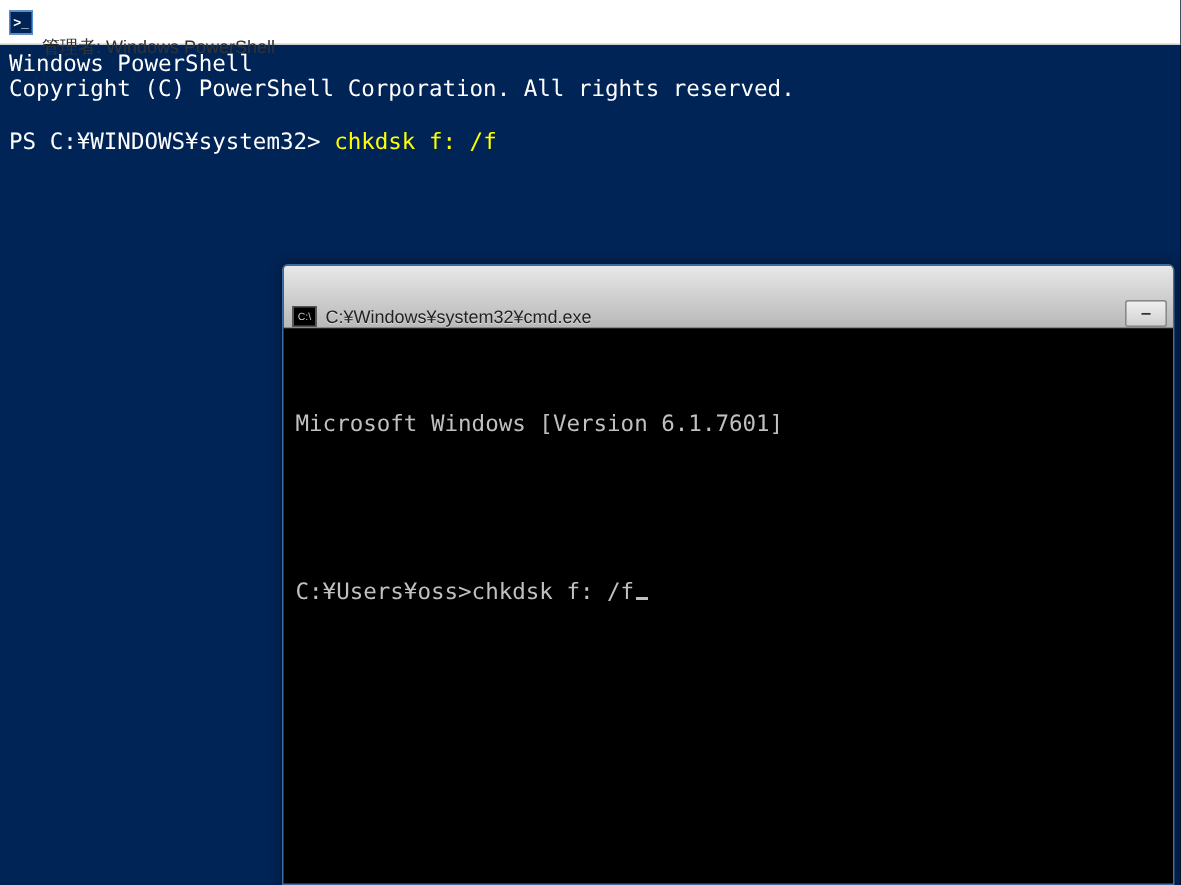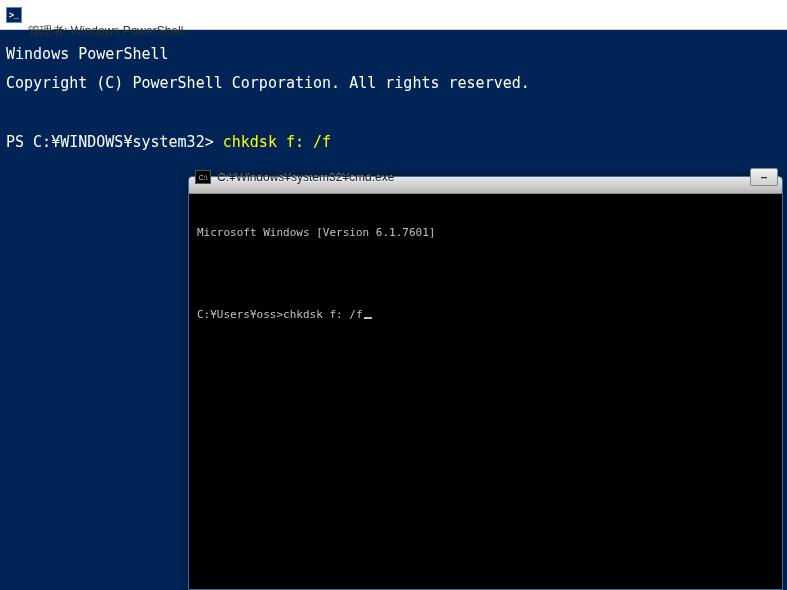--- a/index.html
+++ b/index.html
@@ -46,46 +46,45 @@
       margin-top: 33px;
     }
     .ps-content {
       padding: 4px 6px;
       font-size: 15px;
       line-height: 1.15;
       color: #ffffff;
     }
     .ps-line {
       white-space: pre;
-      margin-top: 12px;
     }
     .ps-prompt {
       color: #ffffff;
     }
     .ps-command {
       color: #ffff00;
     }
     .cmd-window {
       position: absolute;
       left: 188px;
       top: 176px;
       width: 595px;
       height: 414px;
       border: 1px solid #3a6ea5;
       border-radius: 4px 4px 0 0;
       box-shadow: 0 0 8px rgba(0,0,0,0.5);
       background: #000;
     }
     .cmd-titlebar {
-      height: 17px;
+      height: 42px;
       background: linear-gradient(to bottom, #e8e8e8 0%, #d0d0d0 50%, #b8b8b8 100%);
       border-bottom: 1px solid #888;
       display: flex;
-      align-items: center;
-      padding: 0 4px 16px 6px;
+      align-items: flex-end;
+      padding: 0 4px 0 6px;
       gap: 6px;
       border-radius: 3px 3px 0 0;
     }
     .cmd-icon {
       width: 16px;
       height: 14px;
       background: #000;
       border: 1px solid #555;
       display: flex;
       align-items: center;
@@ -115,23 +114,23 @@
       align-items: center;
       justify-content: center;
       font-size: 10px;
       color: #333;
       cursor: pointer;
     }
     .cmd-btn-min {
       font-weight: bold;
     }
     .cmd-content {
-      padding: 4px 8px;
+      padding: 16px 8px;
       color: #c0c0c0;
-      font-size: 11px;
+      font-size: 15px;
       line-height: 1.25;
       font-family: 'MS Gothic', 'Consolas', monospace;
       white-space: pre;
     }
     .cmd-cursor {
       display: inline-block;
       width: 8px;
       height: 2px;
       background: #c0c0c0;
       vertical-align: -1px;

